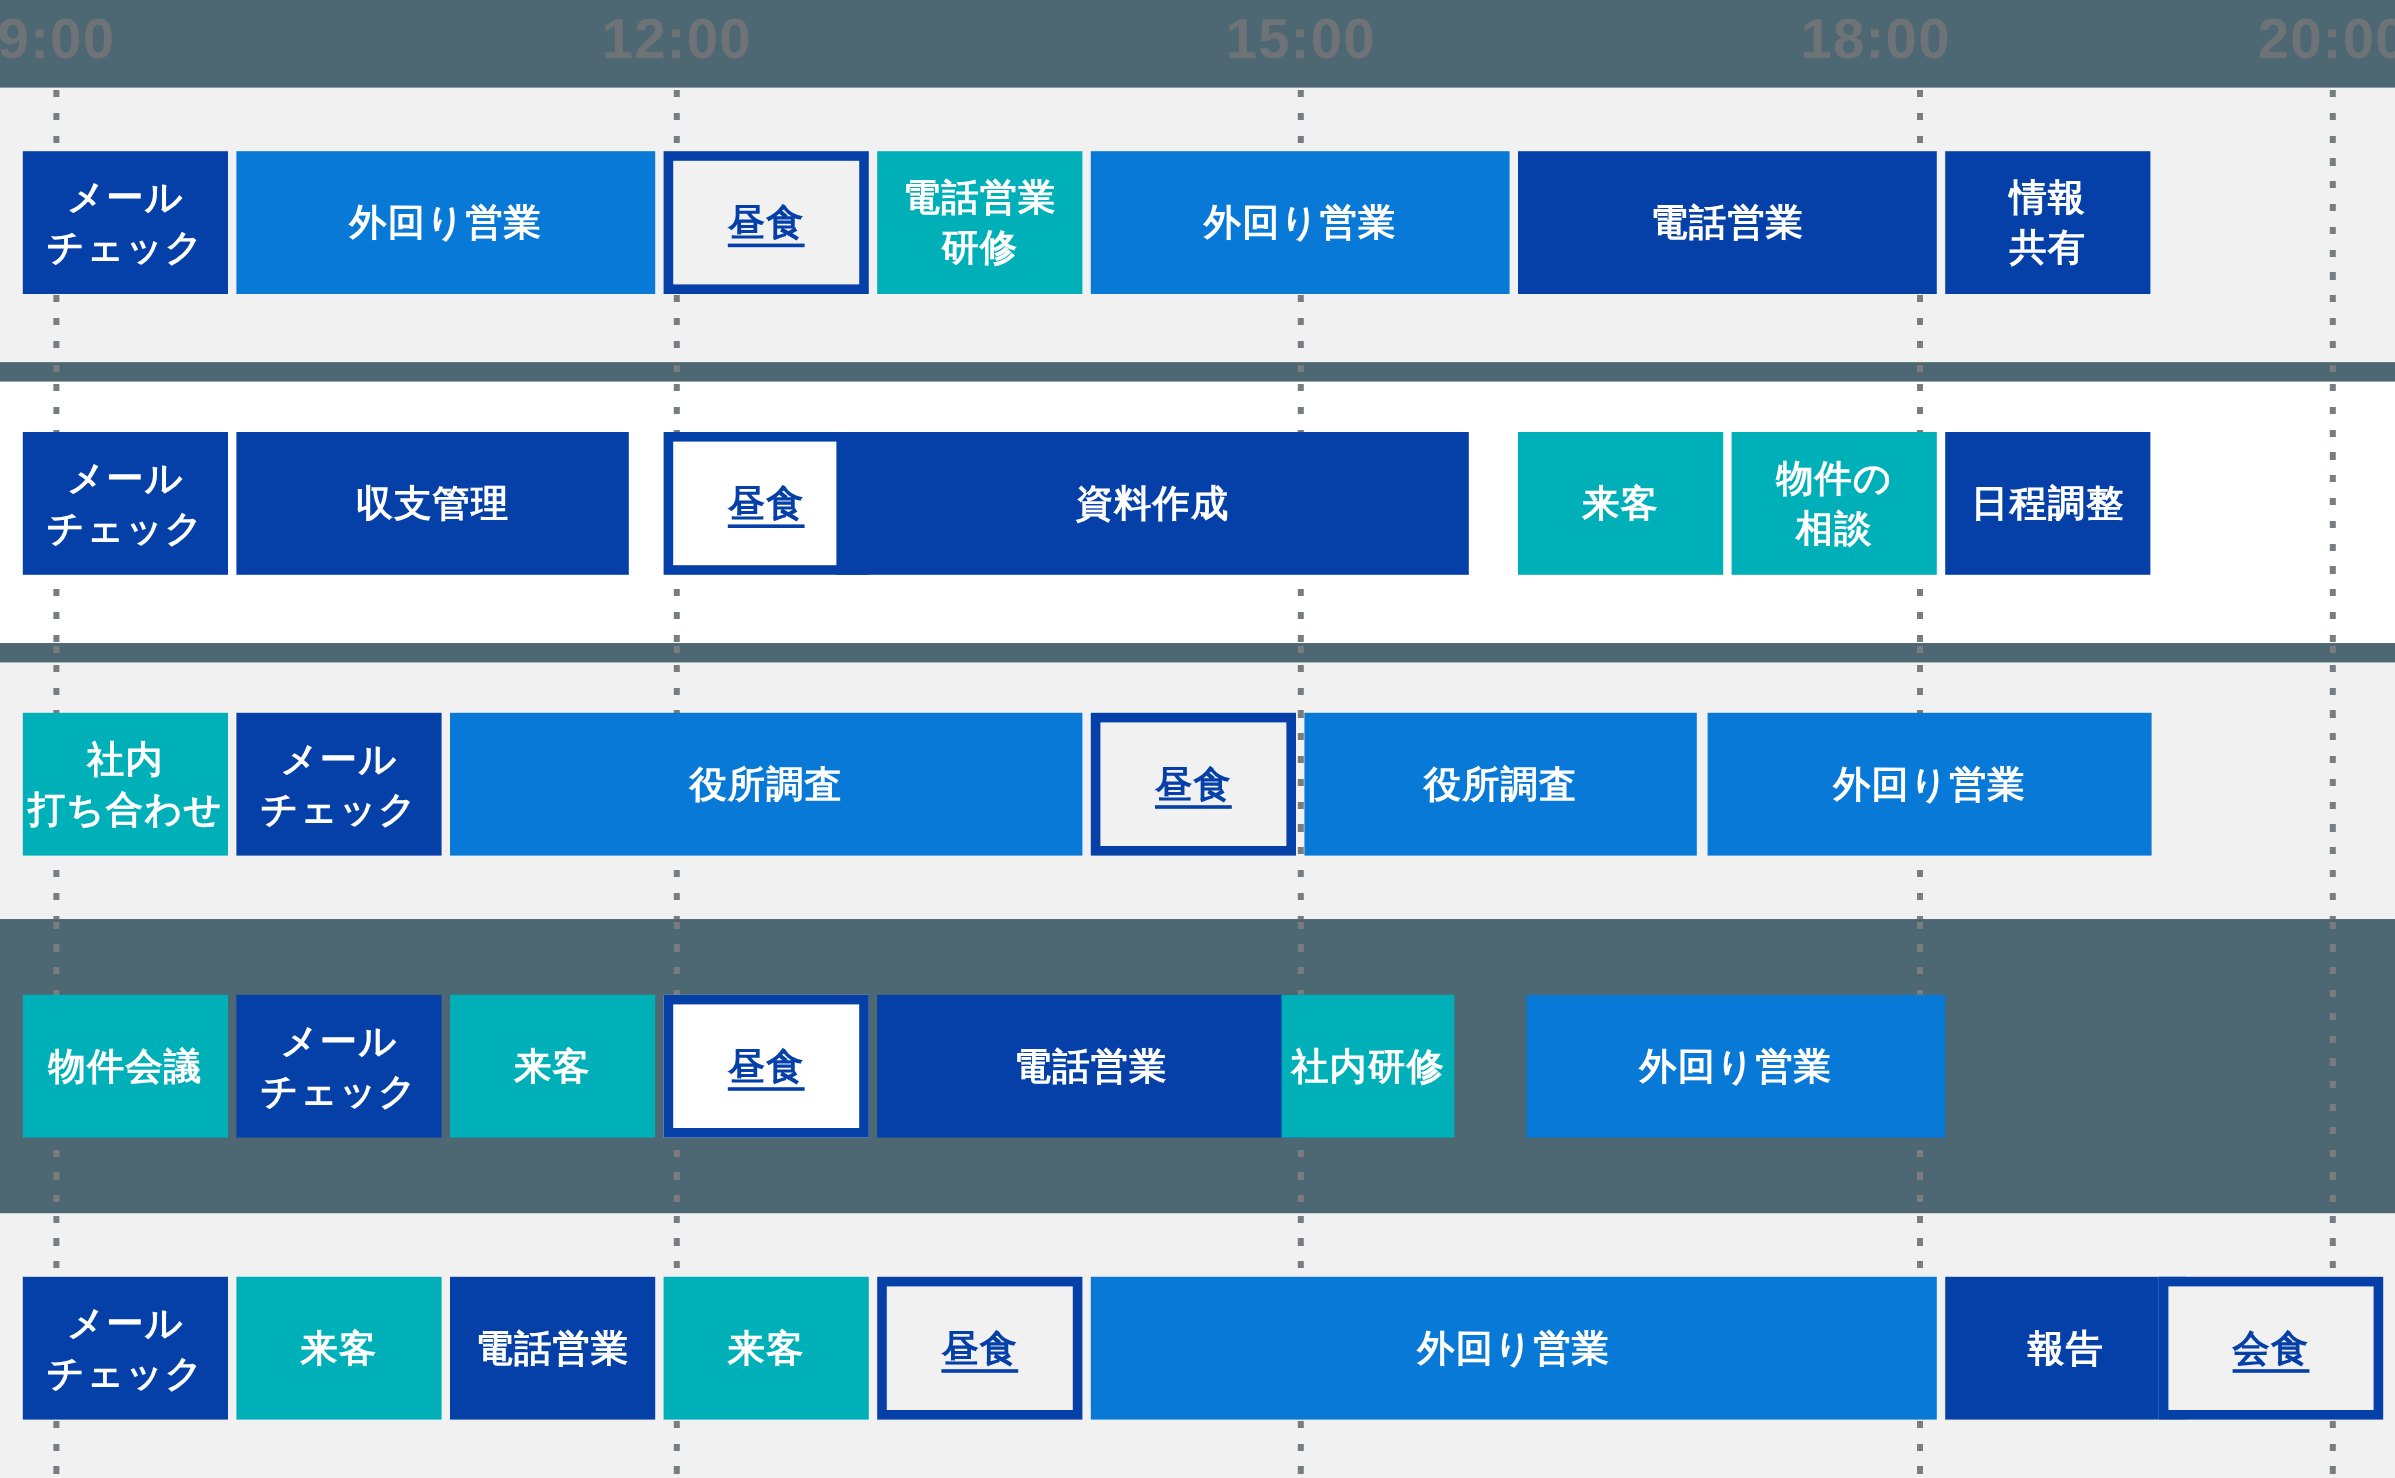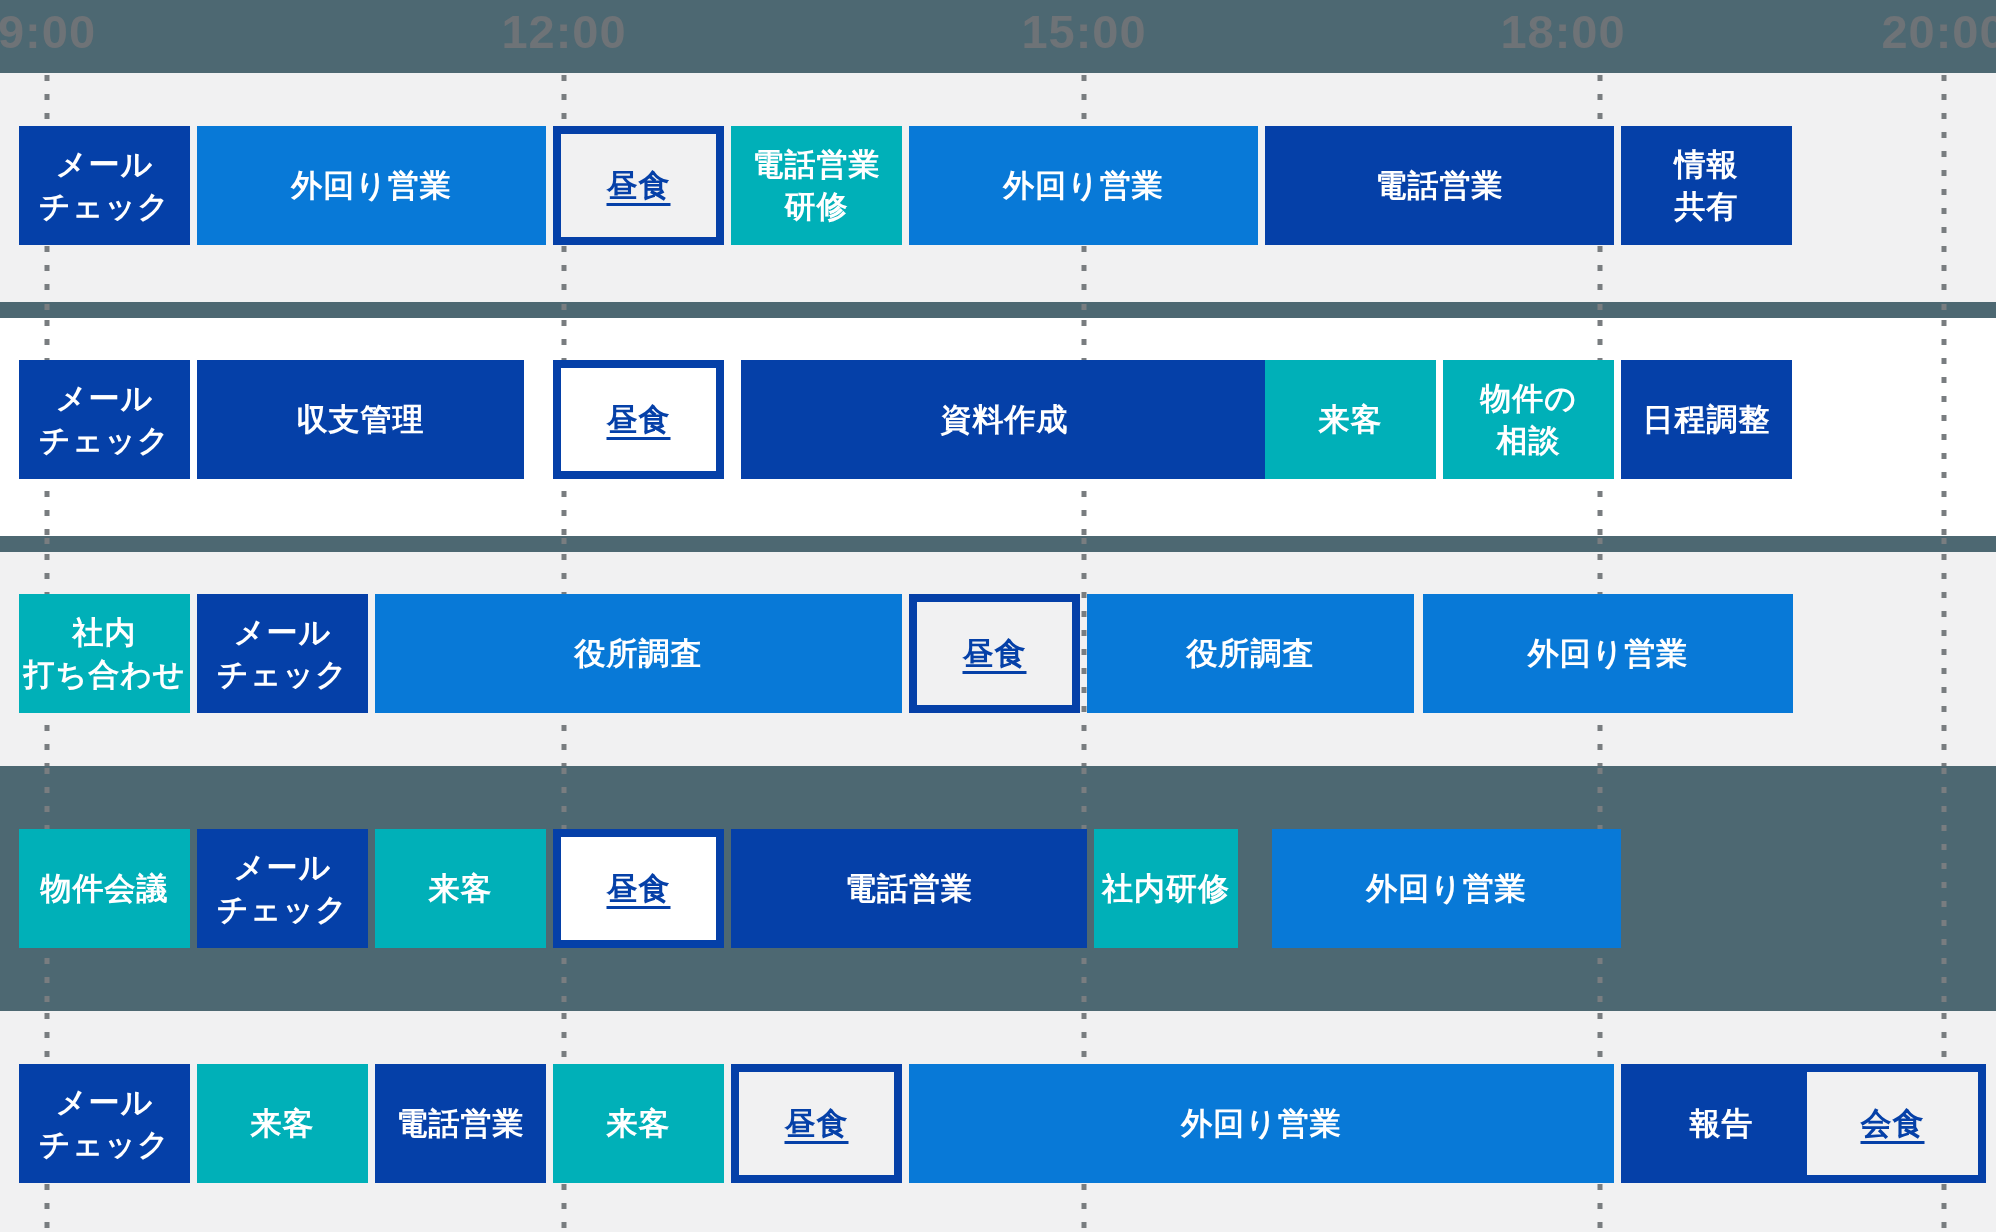--- a/index.html
+++ b/index.html
@@ -115,40 +115,40 @@
     <div class="block teal" style="top: 126px; left: 731px; width: 171px;"><span class="block-label">電話営業
 研修</span></div>
     <div class="block medium" style="top: 126px; left: 909px; width: 349px;"><span class="block-label">外回り営業</span></div>
     <div class="block dark" style="top: 126px; left: 1265px; width: 349px;"><span class="block-label">電話営業</span></div>
     <div class="block dark" style="top: 126px; left: 1621px; width: 171px;"><span class="block-label">情報
 共有</span></div>
     <div class="block dark" style="top: 360px; left: 19px; width: 171px;"><span class="block-label">メール
 チェック</span></div>
     <div class="block dark" style="top: 360px; left: 197px; width: 327px;"><span class="block-label">収支管理</span></div>
     <div class="block meal" style="top: 360px; left: 553px; width: 171px; background: rgb(255, 255, 255);"><span class="block-label">昼食</span></div>
-    <div class="block dark" style="top: 360px; left: 741px; width: 527px;"><span class="block-label">資料作成</span></div>
+    <div class="block dark" style="top: 360px; left: 697px; width: 527px;"><span class="block-label">資料作成</span></div>
     <div class="block teal" style="top: 360px; left: 1265px; width: 171px;"><span class="block-label">来客</span></div>
     <div class="block teal" style="top: 360px; left: 1443px; width: 171px;"><span class="block-label">物件の
 相談</span></div>
     <div class="block dark" style="top: 360px; left: 1621px; width: 171px;"><span class="block-label">日程調整</span></div>
     <div class="block teal" style="top: 594px; left: 19px; width: 171px;"><span class="block-label">社内
 打ち合わせ</span></div>
     <div class="block dark" style="top: 594px; left: 197px; width: 171px;"><span class="block-label">メール
 チェック</span></div>
     <div class="block medium" style="top: 594px; left: 375px; width: 527px;"><span class="block-label">役所調査</span></div>
     <div class="block meal" style="top: 594px; left: 909px; width: 171px; background: rgb(241, 241, 242);"><span class="block-label">昼食</span></div>
     <div class="block medium" style="top: 594px; left: 1087px; width: 327px;"><span class="block-label">役所調査</span></div>
     <div class="block medium" style="top: 594px; left: 1423px; width: 370px;"><span class="block-label">外回り営業</span></div>
     <div class="block teal" style="top: 829px; left: 19px; width: 171px;"><span class="block-label">物件会議</span></div>
     <div class="block dark" style="top: 829px; left: 197px; width: 171px;"><span class="block-label">メール
 チェック</span></div>
     <div class="block teal" style="top: 829px; left: 375px; width: 171px;"><span class="block-label">来客</span></div>
     <div class="block meal" style="top: 829px; left: 553px; width: 171px; background: rgb(255, 255, 255);"><span class="block-label">昼食</span></div>
     <div class="block dark" style="top: 829px; left: 731px; width: 356px;"><span class="block-label">電話営業</span></div>
-    <div class="block teal" style="top: 829px; left: 1094px; width: 144px;"><span class="block-label">社内研修</span></div>
+    <div class="block teal" style="top: 829px; left: 1068px; width: 144px;"><span class="block-label">社内研修</span></div>
     <div class="block medium" style="top: 829px; left: 1272px; width: 349px;"><span class="block-label">外回り営業</span></div>
     <div class="block dark" style="top: 1064px; left: 19px; width: 171px;"><span class="block-label">メール
 チェック</span></div>
     <div class="block teal" style="top: 1064px; left: 197px; width: 171px;"><span class="block-label">来客</span></div>
     <div class="block dark" style="top: 1064px; left: 375px; width: 171px;"><span class="block-label">電話営業</span></div>
     <div class="block teal" style="top: 1064px; left: 553px; width: 171px;"><span class="block-label">来客</span></div>
     <div class="block meal" style="top: 1064px; left: 731px; width: 171px; background: rgb(241, 241, 242);"><span class="block-label">昼食</span></div>
     <div class="block medium" style="top: 1064px; left: 909px; width: 705px;"><span class="block-label">外回り営業</span></div>
     <div class="block dark" style="top: 1064px; left: 1621px; width: 201px;"><span class="block-label">報告</span></div>
     <div class="block meal" style="top: 1064px; left: 1799px; width: 187px; background: rgb(241, 241, 242);"><span class="block-label">会食</span></div>

